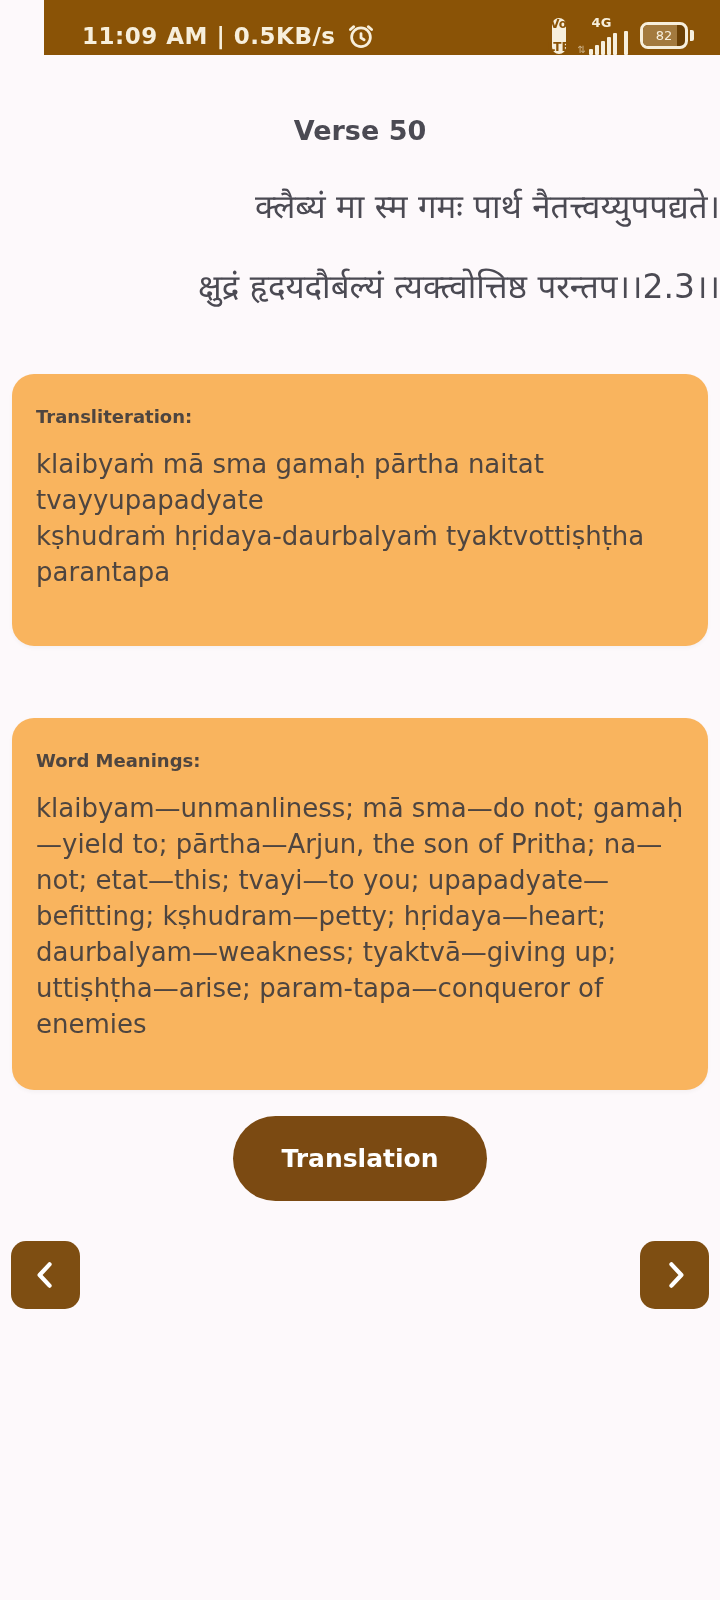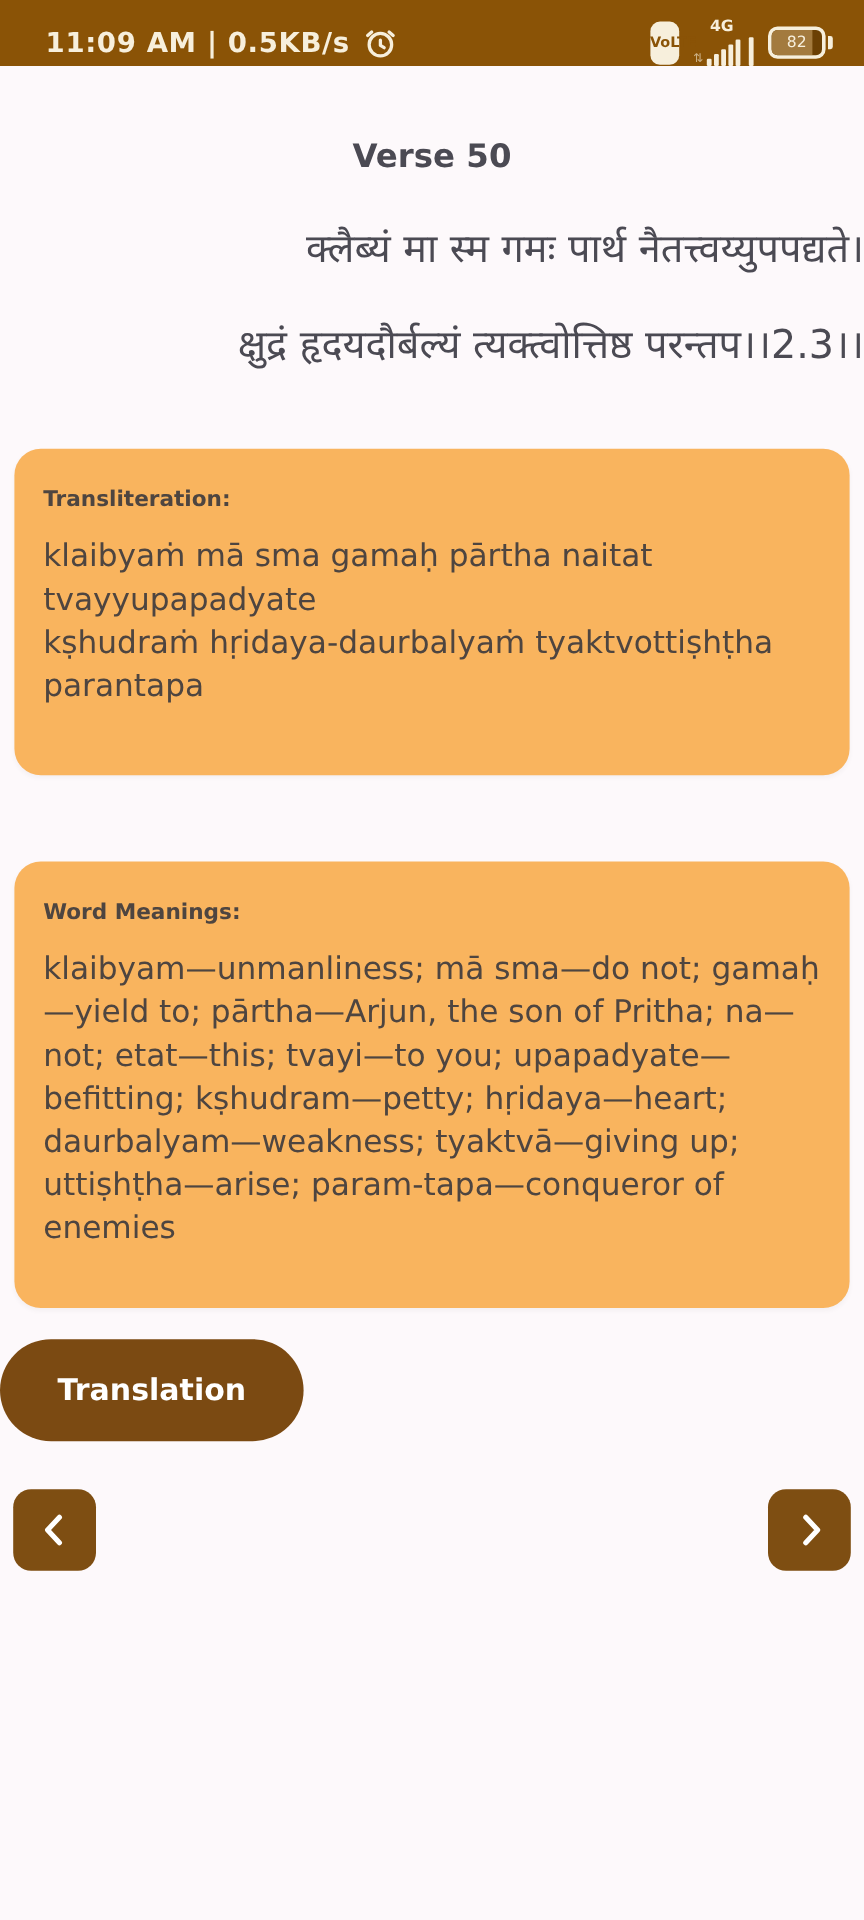--- a/index.html
+++ b/index.html
@@ -18,29 +18,29 @@
   html,body{width:720px;height:1600px;overflow:hidden;}
   body{
     background:var(--page-bg);
     font-family:"DejaVu Sans","Liberation Sans",sans-serif;
     color:var(--verse-text);
   }
   
   .statusbar{
     height:55px;background:var(--statusbar-bg);
     display:flex;align-items:center;justify-content:space-between;
-    padding:16px 26px 0 38px;color:var(--icon-cream);
+    padding:16px 26px 0 38px;color:var(--icon-cream);margin-left:44px;
   }
   .sb-left{display:flex;align-items:center;gap:10px;font-size:23px;font-weight:bold;letter-spacing:.5px;}
   .sb-right{display:flex;align-items:center;gap:12px;}
   .alarm-icon svg{display:block;}
   .volte-badge{
     background:var(--icon-cream);color:var(--statusbar-bg);
-    border-radius:8px;width:24px;height:36px;
-    display:flex;flex-direction:row;align-items:center;justify-content:space-between;
+    border-radius:8px;width:14px;height:36px;
+    display:flex;flex-direction:column;align-items:center;justify-content:space-between;
     font-size:12px;font-weight:bold;line-height:13px;
   }
   .net-cluster{display:flex;flex-direction:column;align-items:flex-start;}
   .net-type{font-size:13px;font-weight:bold;line-height:13px;margin-left:14px;}
   .net-row{display:flex;align-items:flex-end;gap:2px;margin-top:2px;}
   .net-arrows{font-size:10px;opacity:.6;margin-right:2px;letter-spacing:-1px;}
   .bar{width:4px;background:var(--icon-cream);border-radius:1px;display:inline-block;}
   .bar1{height:6px;}.bar2{height:10px;}.bar3{height:14px;}.bar4{height:18px;}.bar5{height:22px;}
   .bar6{height:24px;margin-left:5px;}
   .battery{display:flex;align-items:center;}
@@ -60,21 +60,21 @@
   .card{
     background:var(--card-bg);border-radius:22px;margin:0 12px;
     padding:26px 24px 56px 24px;color:var(--card-text);
     box-shadow:0 2px 4px rgba(0,0,0,0.04);
   }
   .card.translit{margin-top:64px;}
   .card.meanings{margin-top:72px;padding-bottom:48px;}
   .card-title{font-size:18px;font-weight:bold;line-height:34px;}
   .card-body{margin-top:12px;font-size:26px;line-height:36px;font-weight:500;}
   
-  .btn-row{display:flex;justify-content:flex-start;margin-top:26px;}
+  .btn-row{display:flex;justify-content:center;margin-top:26px;}
   .translation-btn{
     background:var(--button-bg);color:#fff;border:none;cursor:pointer;
     font-family:inherit;font-size:25px;font-weight:bold;
     padding:28px 48px;border-radius:44px;
   }
   
   .nav-row{display:flex;justify-content:space-between;align-items:center;margin-top:40px;padding:0 11px;}
   .nav-btn{
     width:69px;height:68px;border:none;border-radius:15px;cursor:pointer;
     background:var(--nav-button-bg);display:flex;align-items:center;justify-content:center;

